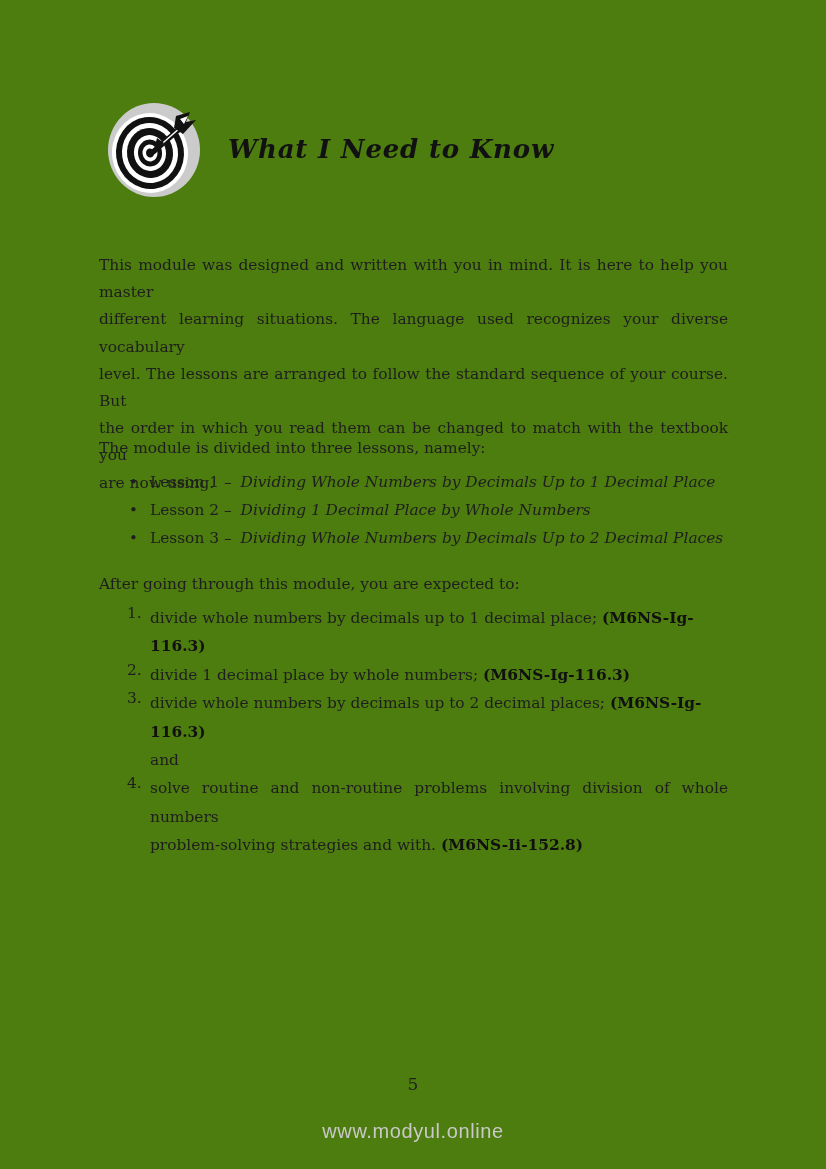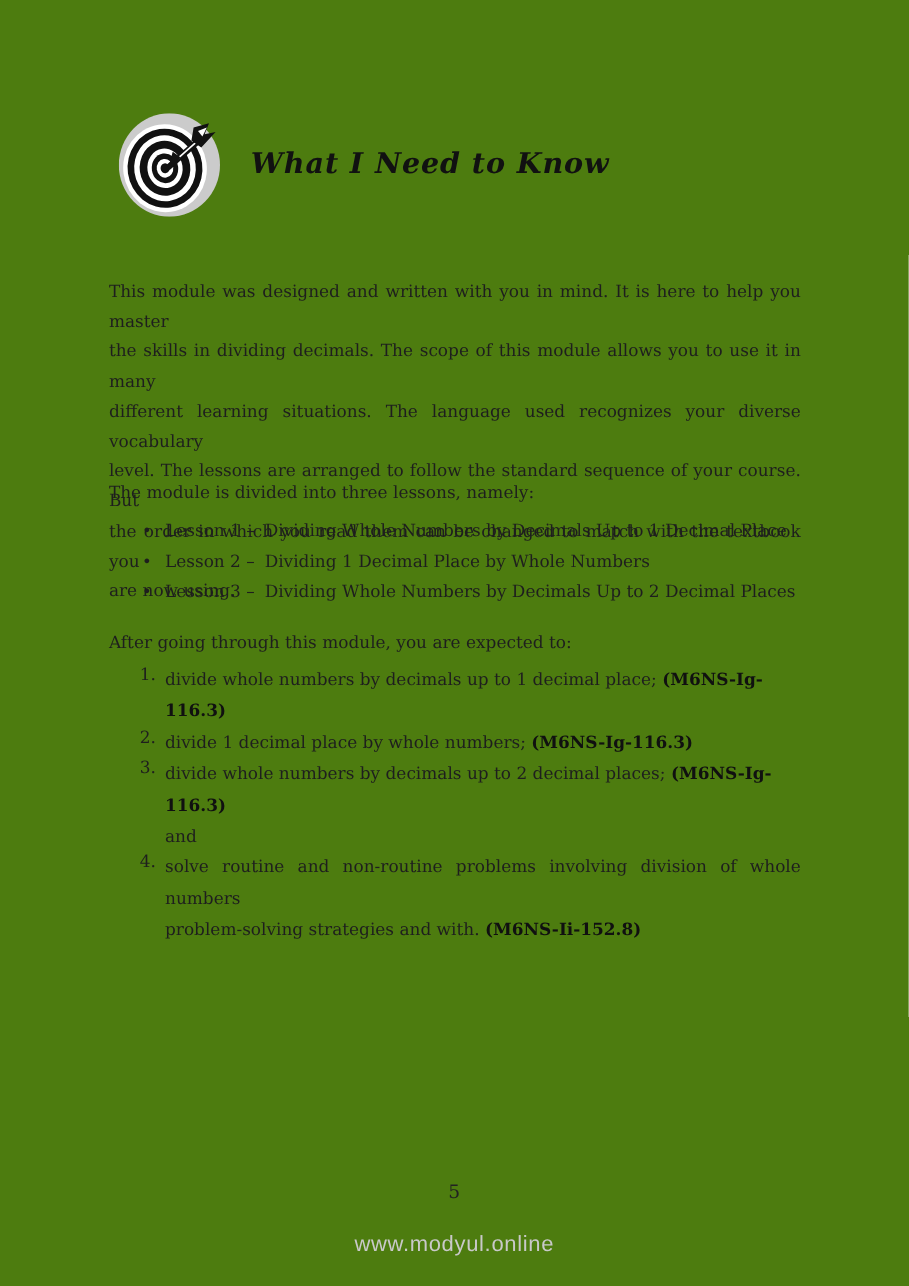--- a/index.html
+++ b/index.html
@@ -32,21 +32,21 @@
   .jall { text-align: justify; text-align-last: justify; }
 
   .lessons-intro { top: 399px; font-size: 15.4px; line-height: 27px; }
 
   .lessons-list { top: 432px; list-style: none; }
   .lessons-list li {
     position: relative; padding-left: 51px;
     line-height: 28px; font-size: 15.4px; white-space: nowrap;
   }
   .bullet-dot { position: absolute; left: 30px; top: 0; font-size: 15px; }
-  .lesson-title { margin-left: 9px; }
+  .lesson-title { margin-left: 9px; font-style: italic; }
 
   .objectives-intro { top: 535px; font-size: 15.4px; line-height: 27px; }
 
   .objectives-list { top: 568px; list-style: none; }
   .objectives-list li { position: relative; padding-left: 51px; font-size: 15.4px; }
   .objectives-list .num { position: absolute; left: 28px; top: 0; }
   .objectives-list .oline { line-height: 28.4px; }
   .obj-code { font-weight: bold; color: #101010; }
 
   
@@ -85,21 +85,20 @@
       <path d="M44 54 L56 40 L49 35 Z" fill="#111111"></path>
       <path d="M68 13 L82 9 L78 19 L88 17 L75 31 L66 25 Z" fill="#111111"></path>
       <path d="M72 16 L80 13 L76 21 Z" fill="#ffffff"></path>
     </svg>
   </div>
 
   <h1 class="page-heading">What I Need to Know</h1>
 
   <div class="body-col intro">
     <div class="line jall">This module was designed and written with you in mind. It is here to help you master</div>
-    <div class="line jall">the skills in dividing decimals. The scope of this module allows you to use it in many</div>
     <div class="line jall">different learning situations. The language used recognizes your diverse vocabulary</div>
     <div class="line jall">level. The lessons are arranged to follow the standard sequence of your course. But</div>
     <div class="line jall">the order in which you read them can be changed to match with the textbook you</div>
     <div class="line">are now using.</div>
   </div>
 
   <div class="body-col lessons-intro">The module is divided into three lessons, namely:</div>
 
   <ul class="body-col lessons-list">
     <li>

